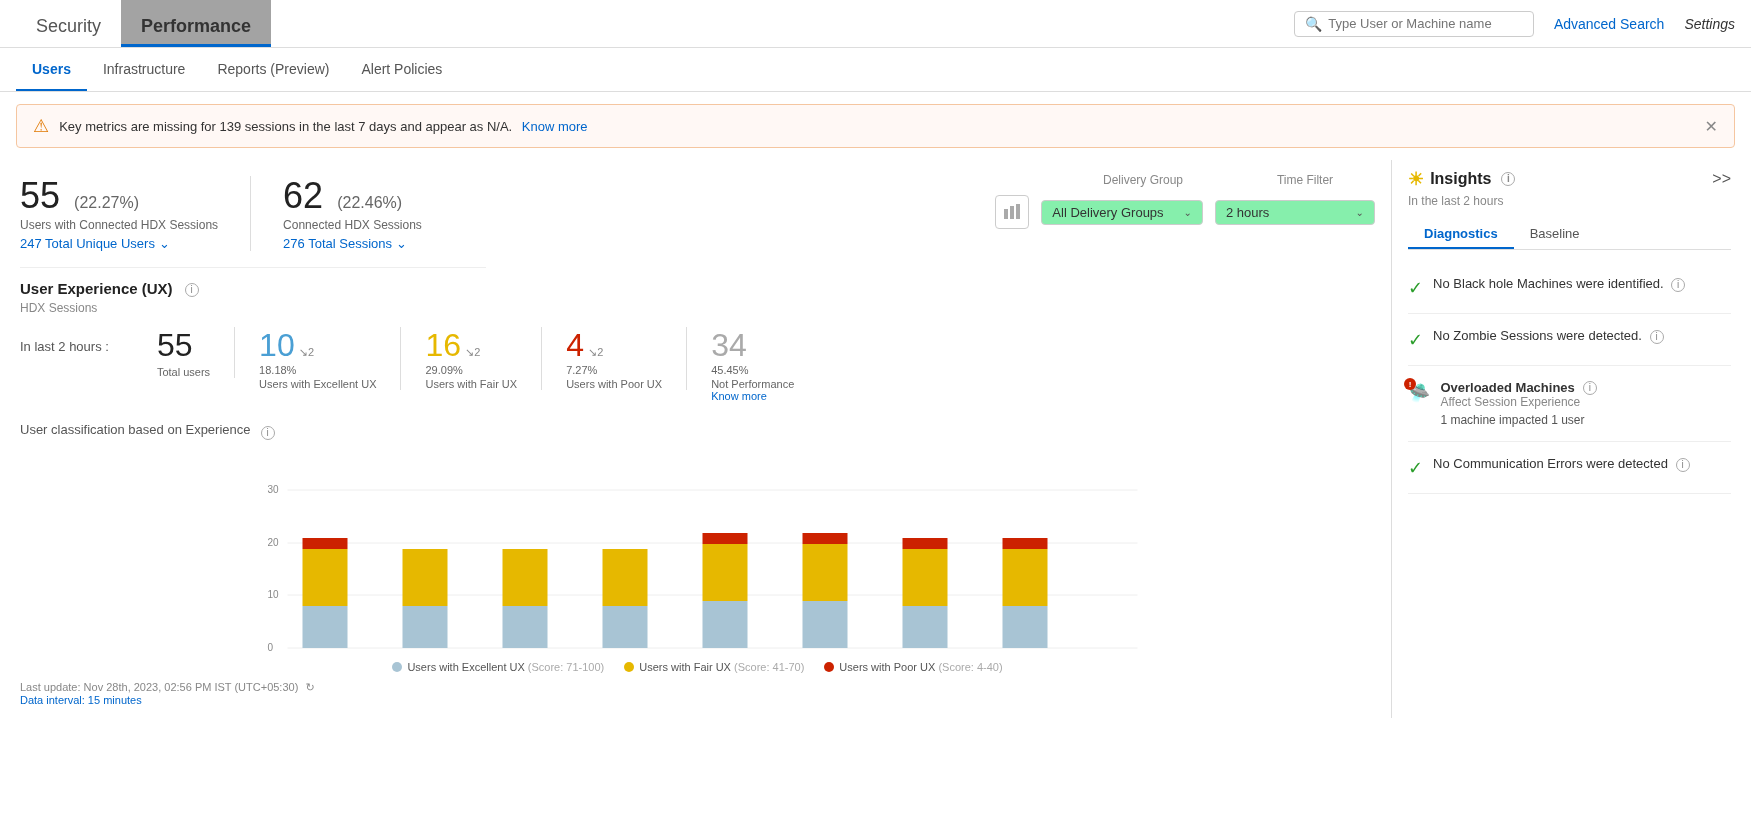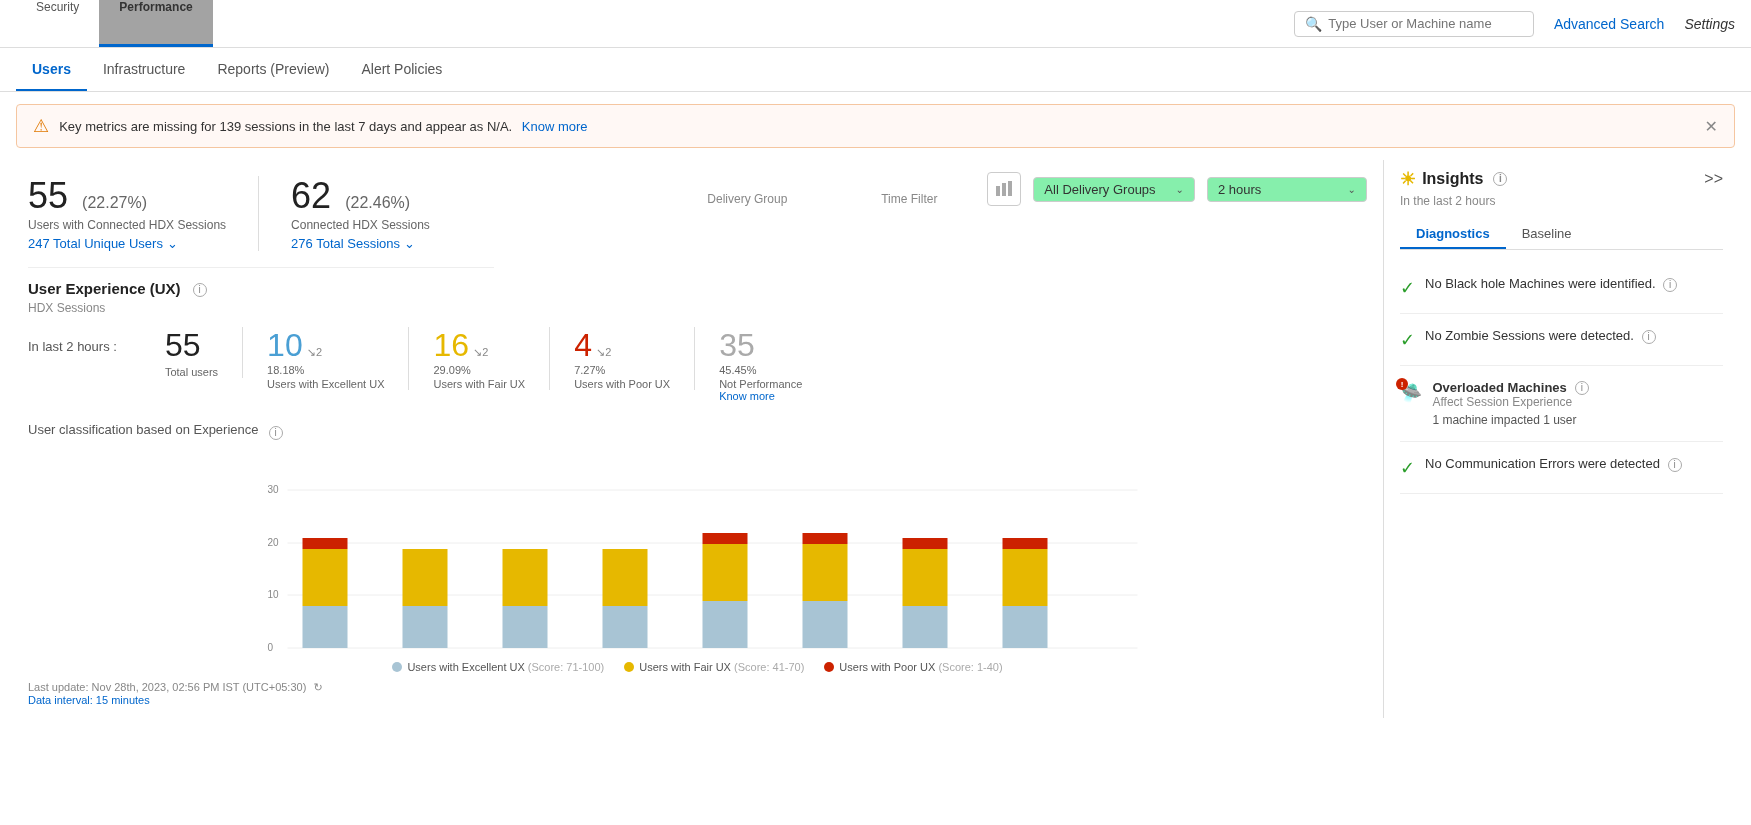--- a/index.html
+++ b/index.html
@@ -13,24 +13,24 @@
       border-bottom: 1px solid #ddd;
       padding: 0 16px;
       height: 48px;
     }
     .top-nav-tabs {
       display: flex;
       height: 100%;
     }
     .top-nav-tab {
       display: flex;
-      align-items: flex-start;
-      padding: 0 20px;
-      cursor: pointer;
-      font-size: 12px;
+      align-items: flex-end;
+      padding: 7px 20px;
+      cursor: pointer;
+      font-size: 18px;
       color: #555;
       border-bottom: 3px solid transparent;
       height: 100%;
     }
     .top-nav-tab.active {
       color: #333;
       font-weight: 600;
       border-bottom: 3px solid #0066cc;
       background: #a3a3a3;
     }
@@ -124,21 +124,21 @@
     .alert-close {
       margin-left: auto;
       cursor: pointer;
       color: #888;
       font-size: 16px;
     }
 
     
     .main-content {
       display: flex;
-      padding: 0 28px;
+      padding: 0 20px;
     }
 
     
     .left-panel {
       flex: 1;
       min-width: 0;
       padding-right: 16px;
     }
 
     
@@ -417,20 +417,21 @@
     }
 
     .stats-filters-wrapper {
       display: flex;
       align-items: flex-start;
       justify-content: space-between;
     }
     .delivery-time-filters {
       display: flex;
       align-items: flex-end;
+      flex-direction: column;
       gap: 8px;
       margin-top: 12px;
     }
     .filter-row {
       display: flex;
       gap: 12px;
       align-items: center;
     }
   </style>
 </head>
@@ -583,21 +584,21 @@
           <div class="ux-big-number red">
             <span>4</span>
             <span class="ux-delta">↘2</span>
           </div>
           <span class="ux-stat-sublabel">7.27%</span>
           <span class="ux-stat-label">Users with Poor UX</span>
         </div>
 
         <div class="ux-stat">
           <div class="ux-big-number gray">
-            <span>35</span>
+            <span>34</span>
           </div>
           <span class="ux-stat-sublabel">45.45%</span>
           <span class="ux-stat-label">Not Performance</span>
           <a class="know-more-link">Know more</a>
         </div>
       </div>
 
       <div class="chart-area">
         <div style="display:flex; align-items:center; gap:6px; margin-bottom:8px;">
           <span class="chart-title">User classification based on Experience</span>
@@ -668,21 +669,21 @@
             <div class="legend-dot" style="background:#e6b800;"></div>
             <span>
               <span>Users with Fair UX</span>
               <span style="color:#aaa;">(Score: 41-70)</span>
             </span>
           </div>
           <div class="legend-item">
             <div class="legend-dot" style="background:#cc2200;"></div>
             <span>
               <span>Users with Poor UX</span>
-              <span style="color:#aaa;">(Score: 1-40)</span>
+              <span style="color:#aaa;">(Score: 4-40)</span>
             </span>
           </div>
         </div>
 
         <div class="chart-footer">
           <span>Last update: Nov 28th, 2023, 02:56 PM IST (UTC+05:30)</span>
           <span style="cursor:pointer; margin-left:4px;">↻</span>
           <br>
           <a>
             <span>Data interval: 15 minutes</span>

